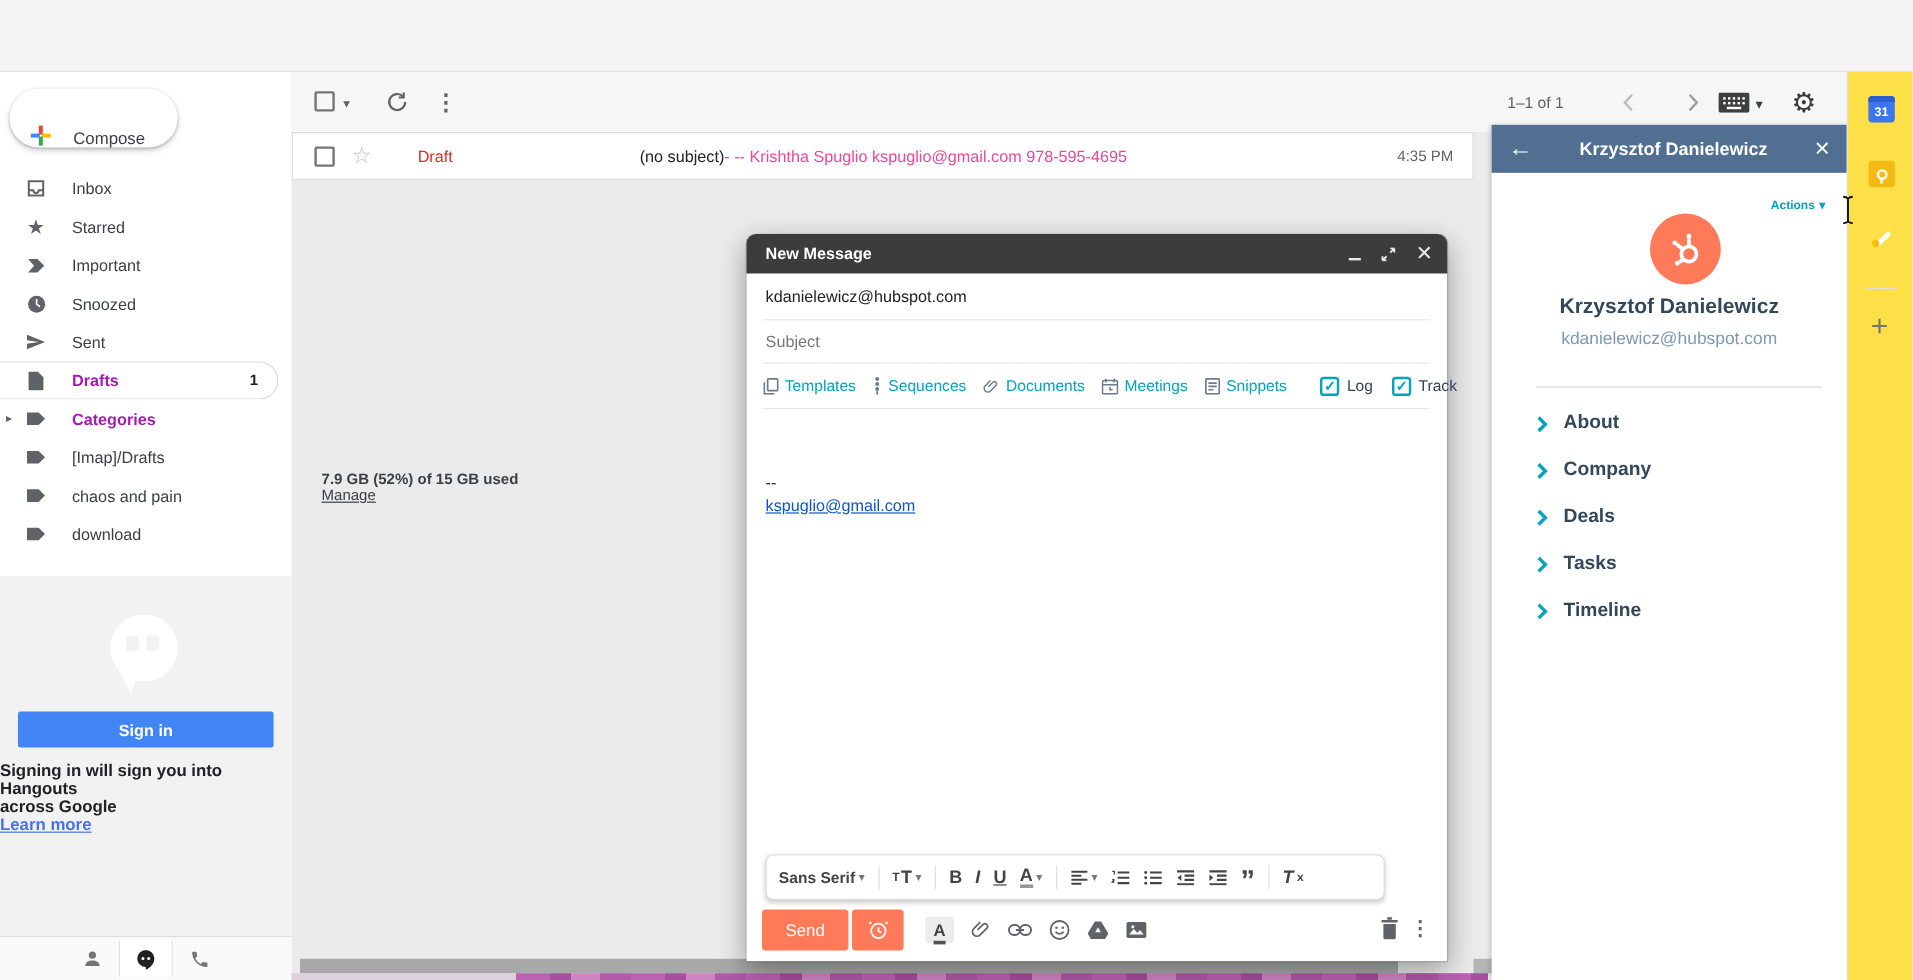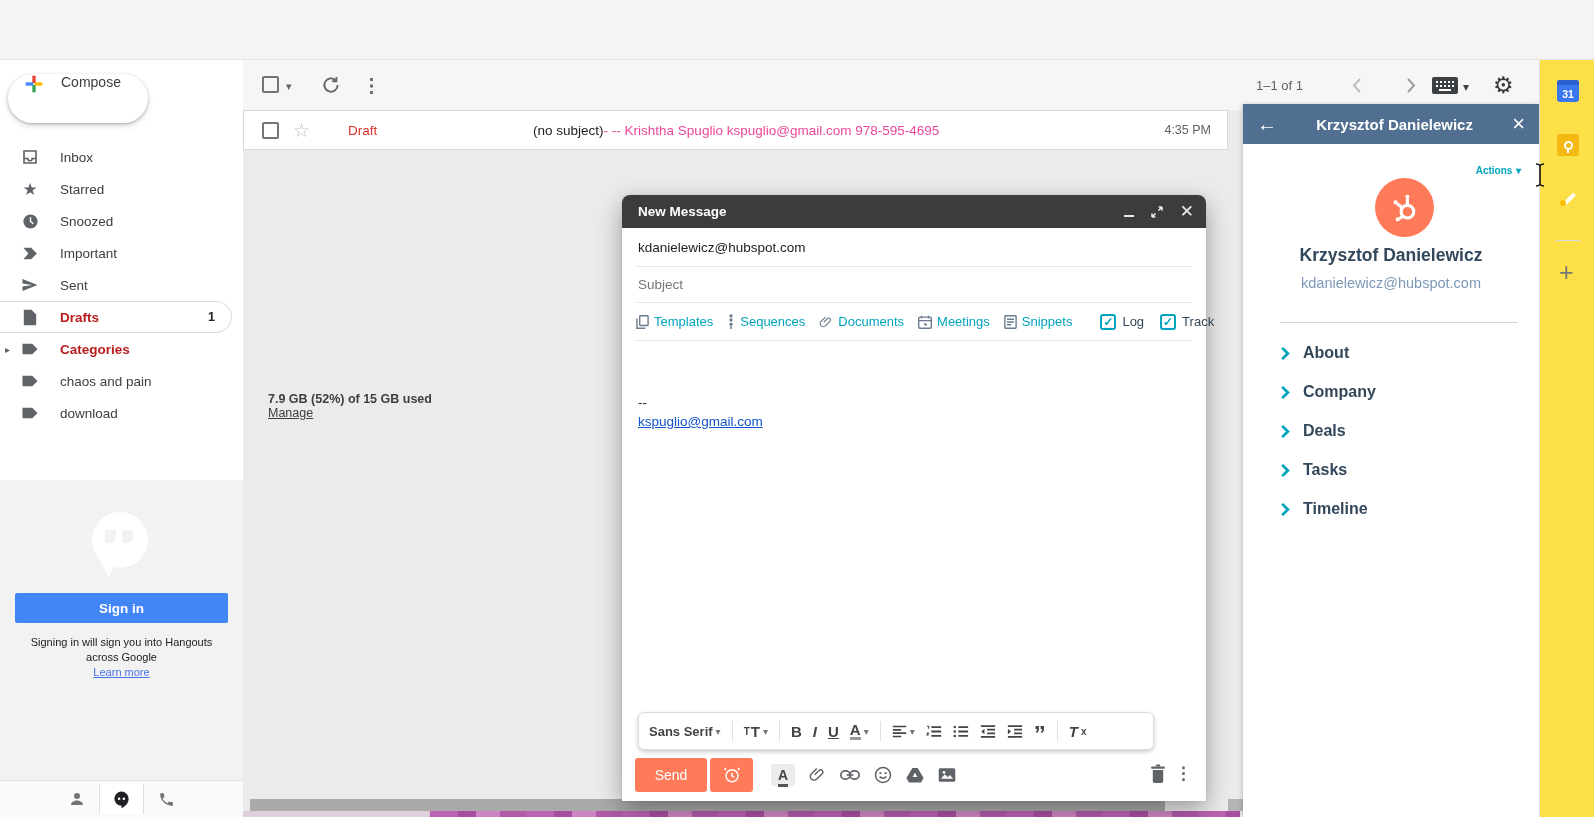--- a/index.html
+++ b/index.html
@@ -54,40 +54,40 @@
   #white-strip{left:1252px;top:150px;width:37px;height:667px;background:#fff;}
   #frag-ago{right:3px;top:250px;font-size:12px;color:#5f6368;position:absolute;}
   #frag-tails{right:3px;top:266px;font-size:18px;color:#3b82f6;text-decoration:underline;position:absolute;}
   #storage{left:268px;top:392px;font-size:12.5px;color:#3c4043;z-index:5;}
   #storage b{display:block;}
   #storage a{color:#3c4043;text-decoration:underline;cursor:pointer;}
 
   
   #leftnav{left:0;top:60px;width:243px;height:757px;background:#fff;z-index:6;}
   #compose-btn{position:absolute;left:8px;top:14px;width:140px;height:49px;border-radius:25px;background:#fff;
-      box-shadow:0 1px 3px rgba(0,0,0,.25),0 3px 6px rgba(0,0,0,.12);display:flex;align-items:flex-start;cursor:pointer;}
+      box-shadow:0 1px 3px rgba(0,0,0,.25),0 3px 6px rgba(0,0,0,.12);display:flex;align-items:flex-end;cursor:pointer;}
   #compose-btn span{margin-left:17px;font-size:14px;color:#3c4043;}
   #nav-items{position:absolute;left:0;top:81px;width:243px;height:339px;overflow:hidden;}
   .nav-item{height:32px;display:flex;align-items:center;padding-left:20px;cursor:pointer;position:relative;}
   .nav-item .nicon{width:20px;display:flex;justify-content:center;}
   .nav-item .nlabel{margin-left:20px;font-size:13.5px;color:#3c4043;white-space:nowrap;}
-  .nav-item.bold .nlabel{font-weight:bold;color:#b91c1c;}
+  .nav-item.bold .nlabel{font-weight:bold;color:#a21caf;}
   .nav-item.selected{background:#fff;border:1px solid #dadce0;border-left:none;border-radius:0 16px 16px 0;margin-right:11px;}
   .nav-item .ncount{margin-left:auto;margin-right:16px;font-size:12.5px;font-weight:bold;color:#202124;}
   .nav-item .expander{position:absolute;left:5px;font-size:10px;color:#5f6368;}
   #nav-divider{position:absolute;left:0;top:420px;width:243px;border-top:1px solid #e0e0e0;}
   #promo{position:absolute;left:0;top:420px;width:243px;height:300px;background:#f2f2f2;}
   #hangouts-logo{position:absolute;left:92px;top:32px;width:56px;height:56px;background:#fff;border-radius:50%;}
   #hangouts-logo:after{content:"";position:absolute;left:4px;bottom:-8px;width:0;height:0;
       border-left:16px solid transparent;border-top:16px solid #fff;transform:rotate(18deg);}
   #hangouts-logo .q{position:absolute;top:18px;width:11px;height:13px;background:#f2f2f2;border-radius:2px 2px 6px 2px;}
   #hangouts-logo .q1{left:13px;} #hangouts-logo .q2{left:30px;}
   #signin-btn{position:absolute;left:15px;top:113px;width:213px;height:30px;background:#4285f4;color:#fff;
       font-weight:bold;font-size:13.5px;display:flex;align-items:center;justify-content:center;border-radius:2px;cursor:pointer;}
-  #promo-text{position:absolute;left:0;top:155px;width:243px;text-align:center;font-size:11px;color:#202124;line-height:15px;}
+  #promo-text{position:absolute;left:0;top:155px;width:243px;text-align:left;font-size:14px;color:#202124;line-height:15px;font-weight:bold;}
   #promo-text a{color:#1a0dab;text-decoration:none;cursor:pointer;}
   #nav-footer{position:absolute;left:0;top:720px;width:243px;height:37px;background:#fafafa;border-top:1px solid #e0e0e0;
       display:flex;align-items:center;justify-content:center;gap:0;}
   .foot-btn{width:45px;height:30px;display:flex;align-items:center;justify-content:center;cursor:pointer;}
   .foot-btn.active{background:#fff;border-left:1px solid #e0e0e0;border-right:1px solid #e0e0e0;}
 
   
   #compose{left:622px;top:195px;width:584px;height:606px;background:#fff;border-radius:8px 8px 0 0;
       box-shadow:0 8px 24px rgba(0,0,0,.35),0 0 1px rgba(0,0,0,.3);z-index:20;}
   #compose-header{height:33px;background:#3c3c3c;border-radius:8px 8px 0 0;display:flex;align-items:center;}
@@ -263,37 +263,37 @@
             </svg>
           </span>
         <span class="nlabel">Inbox</span>
       </div>
       <div class="nav-item">
         <span class="nicon" style="color:#5f6368;font-size:17px;">★</span>
         <span class="nlabel">Starred</span>
       </div>
       <div class="nav-item">
         <span class="nicon">
+          <svg width="17" height="15" viewBox="0 0 24 20">
+              <path d="M2 2h11l8 8-8 8H2l7-8z" fill="#5f6368"></path>
+            </svg>
+          </span>
+        <span class="nlabel">Important</span>
+      </div>
+      <div class="nav-item">
+        <span class="nicon">
           <svg width="17" height="17" viewBox="0 0 24 24">
               <circle cx="12" cy="12" r="10" fill="#5f6368"></circle>
               <path d="M12 6v6l4 3" stroke="#fff" stroke-width="2" fill="none"></path>
             </svg>
           </span>
         <span class="nlabel">Snoozed</span>
       </div>
       <div class="nav-item">
         <span class="nicon">
-          <svg width="17" height="15" viewBox="0 0 24 20">
-              <path d="M2 2h11l8 8-8 8H2l7-8z" fill="#5f6368"></path>
-            </svg>
-          </span>
-        <span class="nlabel">Important</span>
-      </div>
-      <div class="nav-item">
-        <span class="nicon">
           <svg width="18" height="16" viewBox="0 0 24 20">
               <path d="M2 18 22 10 2 2v6l13 2L2 12z" fill="#5f6368"></path>
             </svg>
           </span>
         <span class="nlabel">Sent</span>
       </div>
       <div class="nav-item bold selected">
         <span class="nicon">
           <svg width="14" height="17" viewBox="0 0 18 22">
               <path d="M1 1h10l6 6v14H1z" fill="#5f6368"></path>
@@ -303,20 +303,28 @@
         <span class="ncount">1</span>
       </div>
       <div class="nav-item bold">
         <span class="expander">▸</span>
         <span class="nicon">
           <svg width="18" height="14" viewBox="0 0 24 18">
               <path d="M2 2h13l7 7-7 7H2z" fill="#5f6368"></path>
             </svg>
           </span>
         <span class="nlabel">Categories</span>
+      </div>
+      <div class="nav-item">
+        <span class="nicon">
+          <svg width="18" height="14" viewBox="0 0 24 18">
+              <path d="M2 2h13l7 7-7 7H2z" fill="#5f6368"></path>
+            </svg>
+          </span>
+        <span class="nlabel">[Imap]/Drafts</span>
       </div>
       <div class="nav-item">
         <span class="nicon">
           <svg width="18" height="14" viewBox="0 0 24 18">
               <path d="M2 2h13l7 7-7 7H2z" fill="#5f6368"></path>
             </svg>
           </span>
         <span class="nlabel">chaos and pain</span>
       </div>
       <div class="nav-item">

